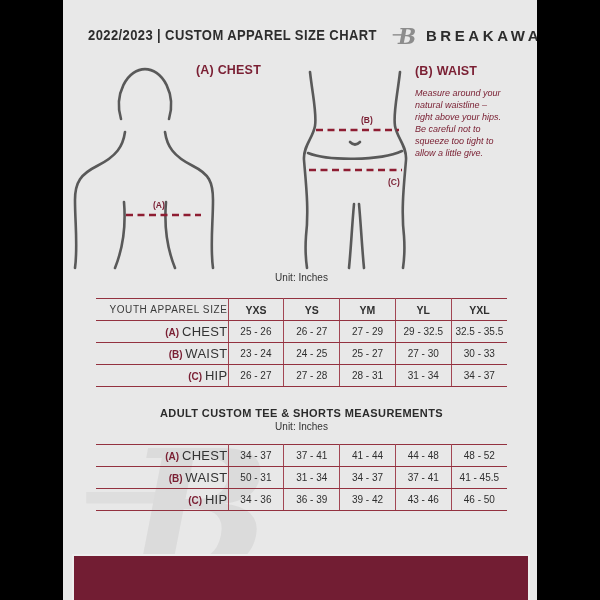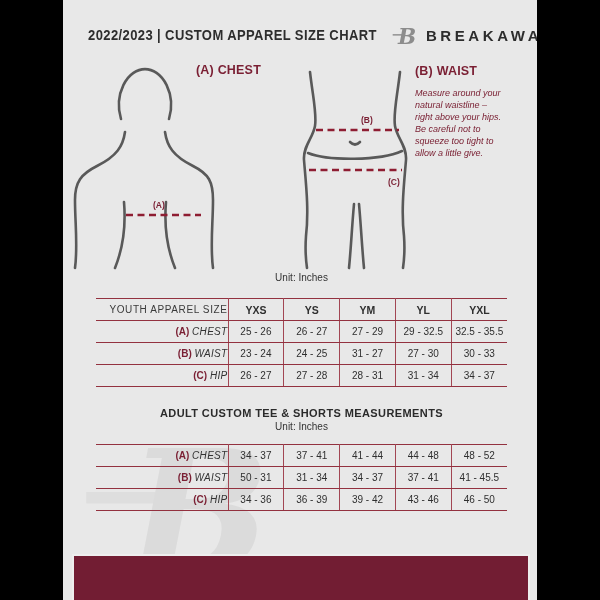--- a/index.html
+++ b/index.html
@@ -40,21 +40,21 @@
   .tbl-unit  { font-size:10px; color:#333; text-align:center; line-height:14px; }
   table { border-collapse:collapse; table-layout:fixed; width:411px; margin-top:13px; }
   td { height:21px; padding:0; border-top:1.6px solid #93313f; border-bottom:1.6px solid #93313f;
        border-left:1.3px solid #a24653; border-right:1.3px solid #a24653;
        font-size:10px; color:#2f2f2f; text-align:center; vertical-align:middle; }
   td:first-child { border-left:none; text-align:right; padding-left:10px; }
   td:last-child  { border-right:none; }
   .size-head td { font-weight:bold; font-size:10.5px; }
   .size-head td:first-child { font-weight:normal; font-size:10px; letter-spacing:0.6px; color:#3a3a3a; }
   .row-key { color:#7a1f33; font-weight:bold; }
-  .row-label { color:#333; font-size:10px; letter-spacing:0.3px;font-style:italic; }
+  .row-label { color:#333; font-size:13px; letter-spacing:0.3px; }
   
   .footer {
     position:absolute; left:9px; top:554px; width:458px; height:50px;
     background:#721d33; border:2px solid #eeeeee; box-sizing:border-box; z-index:2;
   }
   .watermark { position:absolute; left:18px; top:408px; z-index:0; }
 </style>
 </head>
 <body>
 
@@ -141,21 +141,21 @@
           <td>25 - 26</td>
           <td>26 - 27</td>
           <td>27 - 29</td>
           <td>29 - 32.5</td>
           <td>32.5 - 35.5</td>
         </tr>
         <tr>
           <td><span class="row-key">(B)</span> <span class="row-label">WAIST</span></td>
           <td>23 - 24</td>
           <td>24 - 25</td>
-          <td>31 - 27</td>
+          <td>25 - 27</td>
           <td>27 - 30</td>
           <td>30 - 33</td>
         </tr>
         <tr>
           <td><span class="row-key">(C)</span> <span class="row-label">HIP</span></td>
           <td>26 - 27</td>
           <td>27 - 28</td>
           <td>28 - 31</td>
           <td>31 - 34</td>
           <td>34 - 37</td>

